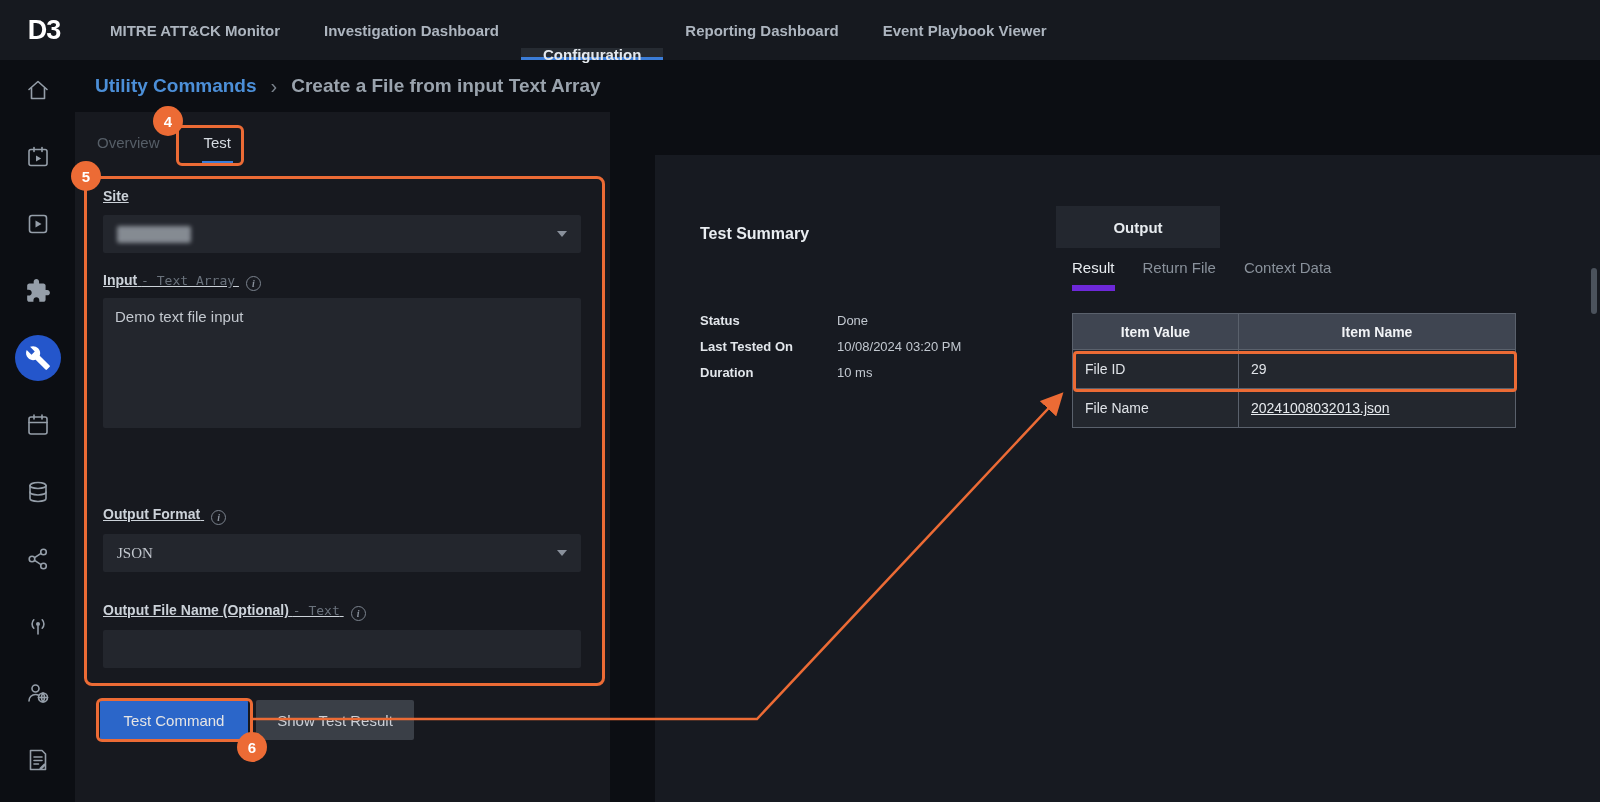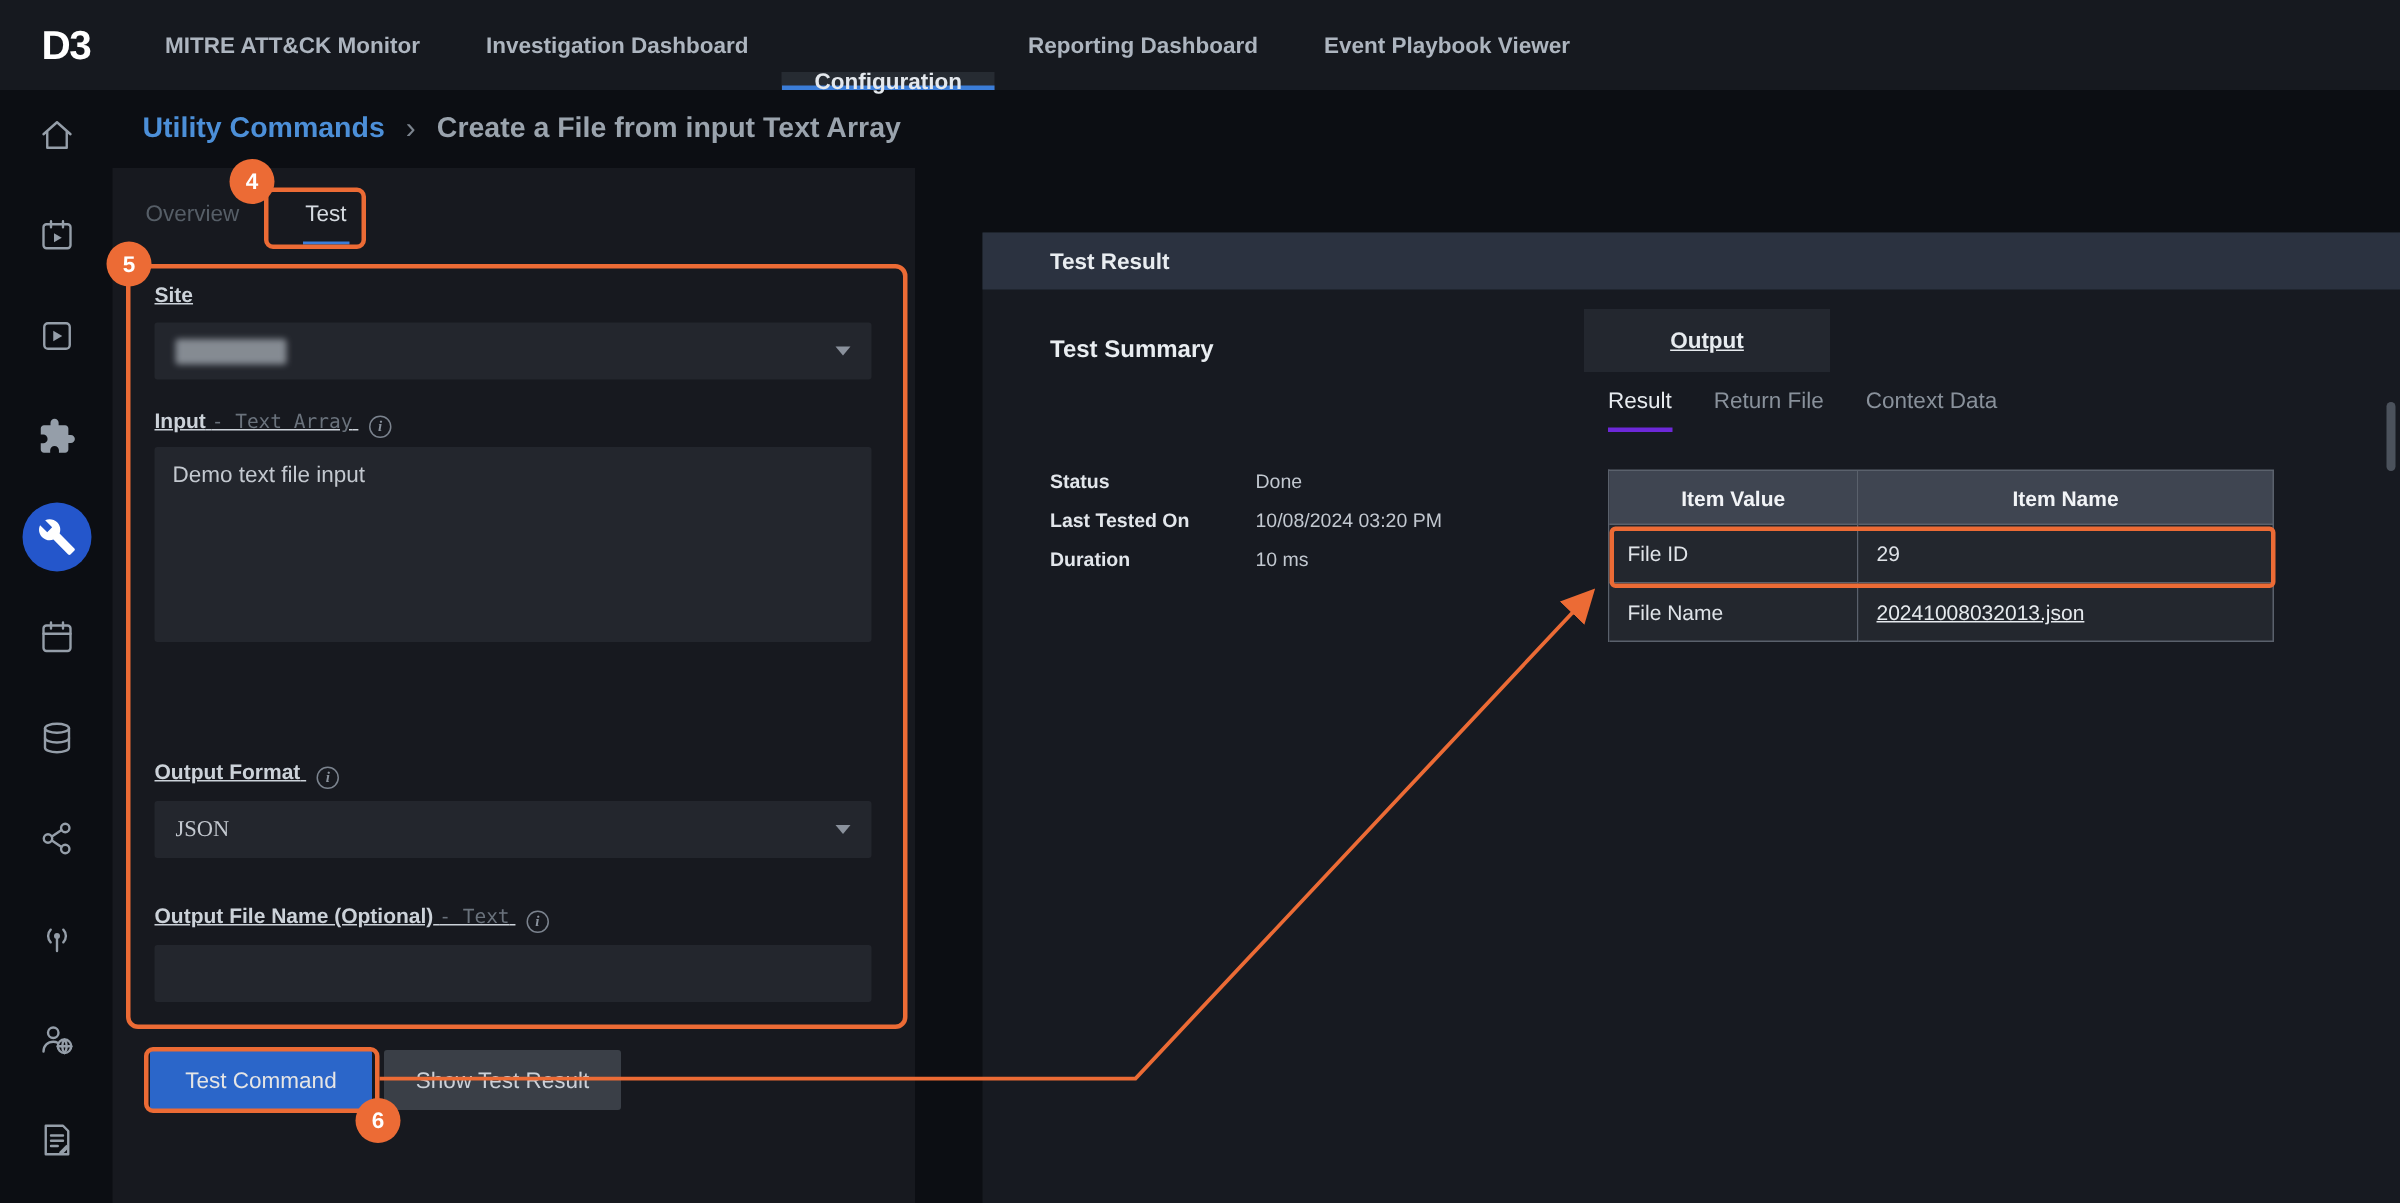--- a/index.html
+++ b/index.html
@@ -58,24 +58,24 @@
 
   
   .result-panel { position:absolute; left:655px; top:155px; width:945px; height:647px; background:#171a21; }
   .result-header { position:absolute; top:0; left:0; right:0; height:38px; background:#2b3240; display:flex; align-items:center; padding-left:45px; color:#e9edf1; font-size:15px; font-weight:700; }
   .summary-heading { position:absolute; left:45px; top:70px; font-size:16px; font-weight:700; color:#e9edf1; }
   .summary-rows { position:absolute; left:45px; top:158px; display:flex; flex-direction:column; gap:11px; font-size:13px; }
   .summary-row { display:flex; }
   .summary-label { width:137px; font-weight:700; color:#e2e6eb; }
   .summary-value { color:#c2c8d0; }
 
-  .output-tab { position:absolute; left:401px; top:51px; width:164px; height:42px; background:#23272f; color:#e7ebef; font-size:15px; font-weight:600; display:flex; align-items:center; justify-content:center; cursor:pointer;text-decoration:underline; }
+  .output-tab { position:absolute; left:401px; top:51px; width:164px; height:42px; background:#23272f; color:#e7ebef; font-size:15px; font-weight:600; display:flex; align-items:center; justify-content:center; cursor:pointer; }
   .subtabs { position:absolute; left:417px; top:104px; display:flex; gap:28px; font-size:15px; }
   .subtab { color:#89919b; padding-bottom:9px; cursor:pointer; }
-  .subtab.active { color:#e8ecf0; border-bottom:3px solid #6d28d9; }
+  .subtab.active { color:#e8ecf0; border-bottom:6px solid #6d28d9; }
 
   .tbl { position:absolute; left:417px; top:158px; display:grid; grid-template-columns:166px 277px; border-top:1px solid #5a616c; border-left:1px solid #5a616c; }
   .tbl-cell { border-right:1px solid #5a616c; border-bottom:1px solid #5a616c; display:flex; align-items:center; font-size:14px; }
   .tbl-head { height:36px; background:#3f4551; justify-content:center; font-weight:700; color:#f1f3f6; }
   .tbl-body { height:39px; background:#23272e; padding:0 12px; color:#dfe3e8; }
   .tbl-link { color:#e6eaee; text-decoration:underline; cursor:pointer; }
 
   .vscroll { position:absolute; right:3px; top:268px; width:6px; height:46px; background:#4b525c; border-radius:3px; cursor:pointer; }
 
   
@@ -221,23 +221,20 @@
       <span class="hint">- Text</span>
       <span class="info"></span>
     </label>
     <input type="text" id="filename-input" style="">
 
     <button class="btn" id="btn-test">Test Command</button>
     <button class="btn" id="btn-show">Show Test Result</button>
   </section>
 
   <section class="result-panel">
-    <div class="result-header">
-      <span>Test Result</span>
-    </div>
 
     <div class="summary-heading">Test Summary</div>
     <div class="summary-rows">
       <div class="summary-row">
         <span class="summary-label">Status</span>
         <span class="summary-value">Done</span>
       </div>
       <div class="summary-row">
         <span class="summary-label">Last Tested On</span>
         <span class="summary-value">10/08/2024 03:20 PM</span>

